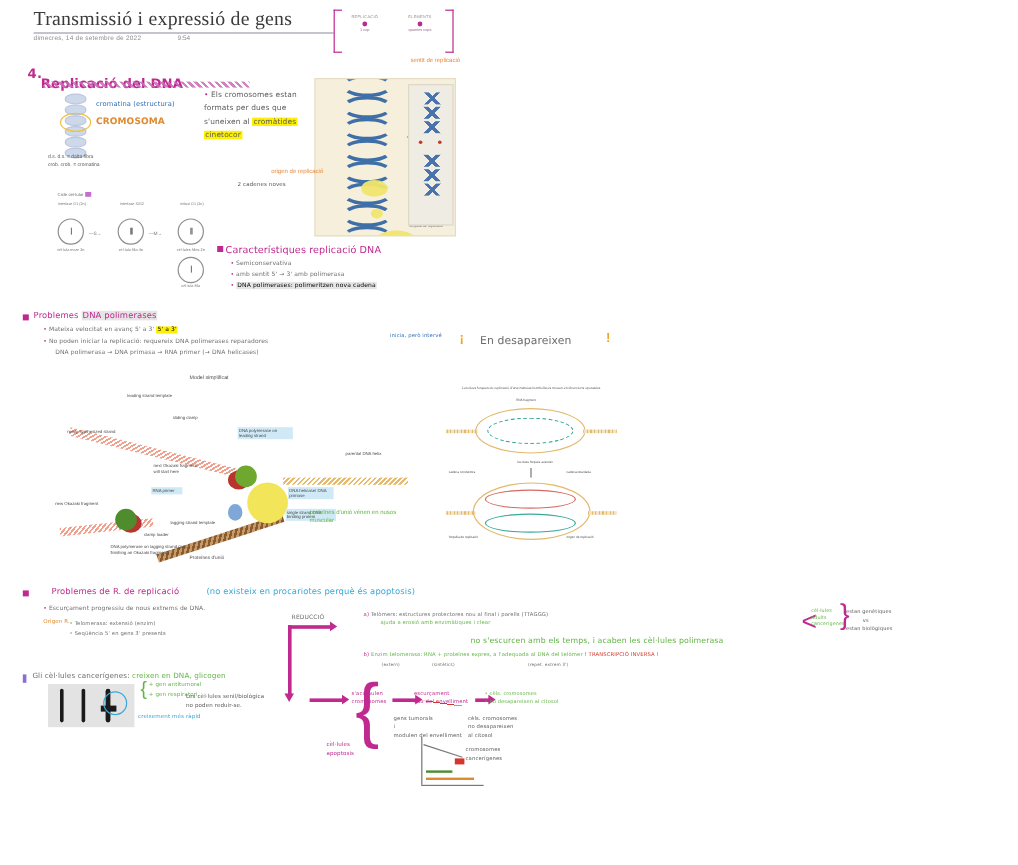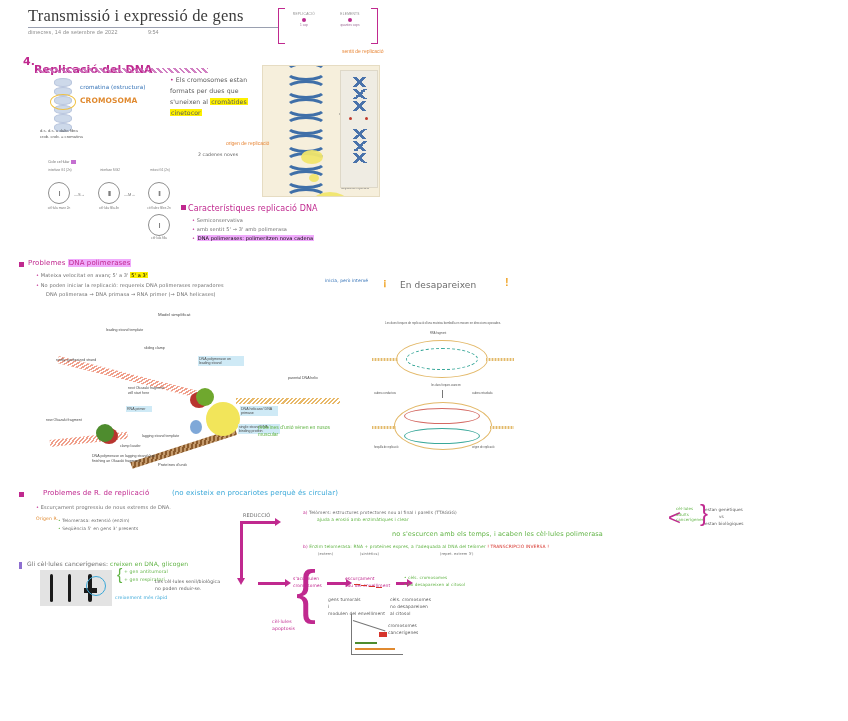--- a/index.html
+++ b/index.html
@@ -60,21 +60,21 @@
 
   
   .hw { font-family: "DejaVu Sans", sans-serif; letter-spacing: .1px; }
   .pink  { color: #c0298f; }
   .blue  { color: #2f6fb5; }
   .green { color: #62b446; }
   .orange{ color: #e08a30; }
   .gray  { color: #6f6f6f; }
   .red   { color: #d6342c; }
   .hl-y  { background: #fdf000; padding: 0 1px; }
-  .hl-p  { background: #f0abfc; padding: 0 1px; }
+  .hl-p  { background: #e5e5e5; padding: 0 1px; }
   .hl-v  { background: #c46fd0; padding: 0 1px; }
   .blurry { filter: blur(.35px); }
 
   
   #sec1-h { left: 34px; top: 63px; font-size: 11px; font-weight: 700; }
   #sec1-num { left: 23px; top: 55px; font-size: 11px; font-weight: 700; color: #c0298f; }
   #sec1-squiggle {
     left: 36px; top: 68px; width: 172px; height: 5px;
     background:
       repeating-linear-gradient(45deg,#c96ab8 0 2px,transparent 2px 4px);
@@ -454,21 +454,21 @@
     <div class="abs" style="left:32px;top:106px;width:76px;height:16px;border:1.2px solid #3aa89a;border-radius:50%"></div>
 
     <div class="bl-lab" style="left:2px;top:70px;width:40px">cadena conductora</div>
     <div class="bl-lab" style="left:100px;top:70px;width:42px">cadena retardada</div>
     <div class="bl-lab" style="left:2px;top:124px;width:40px">forquilla de replicació</div>
     <div class="bl-lab" style="left:100px;top:124px;width:42px">origen de replicació</div>
   </div>
 
   <div class="abs" id="sec3-bullet"></div>
   <div class="abs hw pink blurry" id="sec3-h">Problemes de R. de replicació</div>
-  <div class="abs hw blurry" id="sec3-paren">(no existeix en procariotes perquè és circular)</div>
+  <div class="abs hw blurry" id="sec3-paren">(no existeix en procariotes perquè és apoptosis)</div>
 
   <div class="abs hw blurry" id="sec3-sub">
     <span class="pink">•</span>
     <span class="gray">Escurçament progressiu de nous extrems de DNA.</span>
   </div>
   <div class="abs hw blurry" id="sec3-origen">Origen R.</div>
   <div class="abs hw blurry" id="sec3-subsub">
     <div><span class="green">•</span>
       <span class="gray">Telomerasa: extensió (enzim)</span></div>
     <div><span class="green">•</span>

